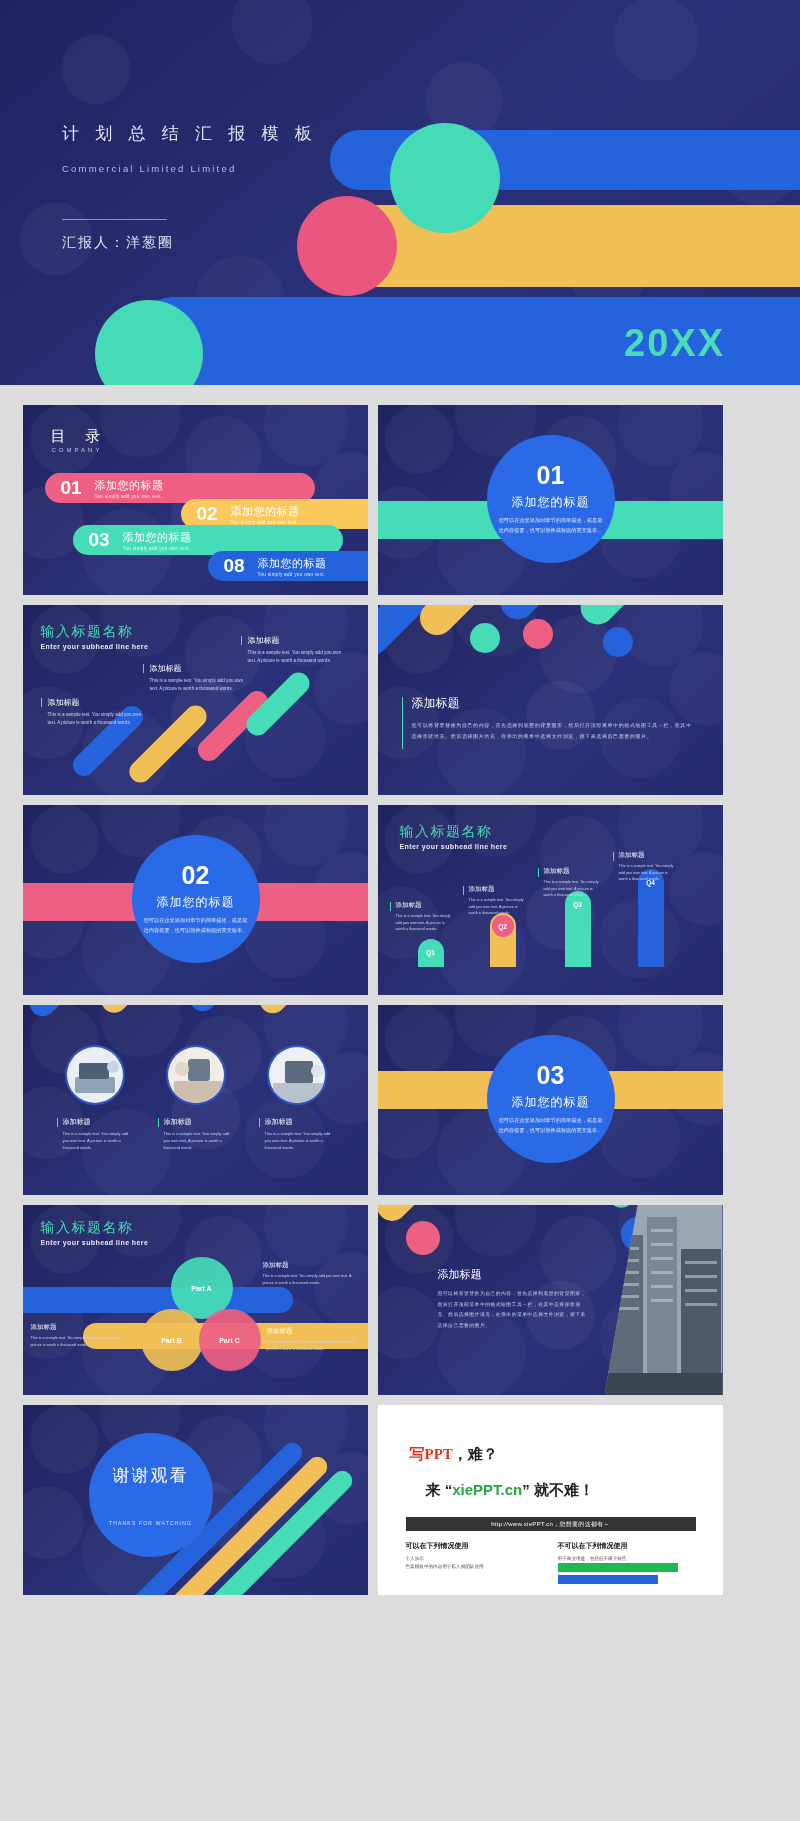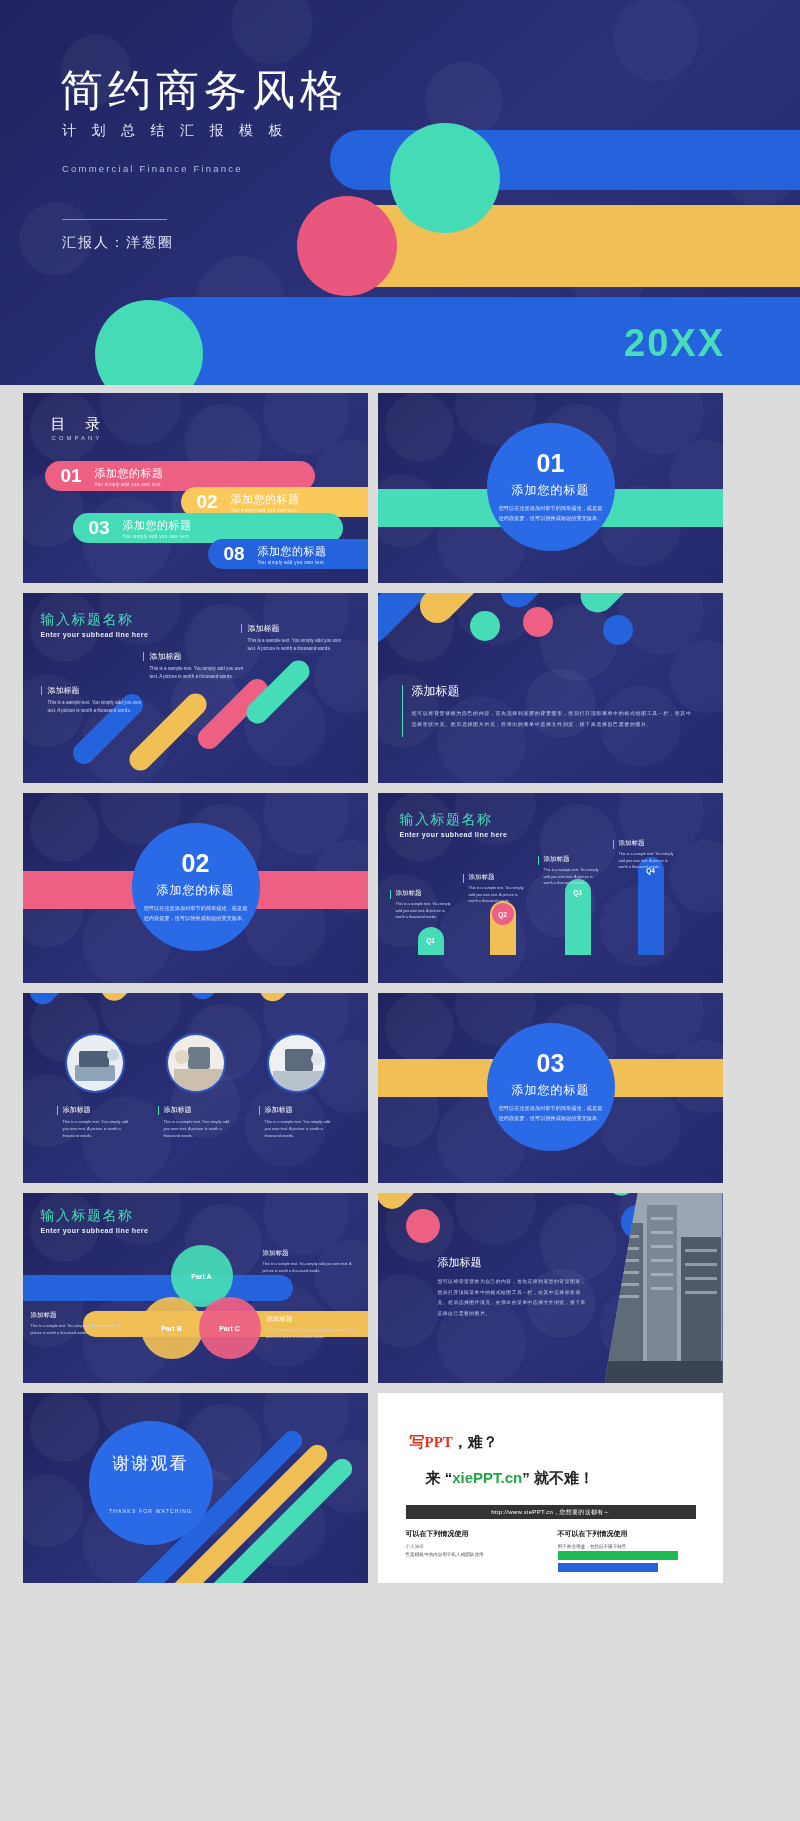--- a/index.html
+++ b/index.html
@@ -38,21 +38,21 @@
   
   #cover { width: 800px; height: 385px; }
   #cover .ttl {
     position: absolute; left: 60px; top: 62px;
     font-family: "Liberation Serif", serif;
     font-size: 43px; letter-spacing: 5px; color: #fff; font-weight: 400;
   }
   #cover .sub {
     position: absolute; left: 62px; top: 122px;
     font-family: "Liberation Serif", serif;
-    font-size: 14px; letter-spacing: 6px; color: #e4e6f5;
+    font-size: 17px; letter-spacing: 6px; color: #e4e6f5;
   }
   #cover .eng {
     position: absolute; left: 62px; top: 163px;
     font-size: 9.5px; letter-spacing: 2.2px; color: #b9bedf;
   }
   #cover .rule {
     position: absolute; left: 62px; top: 219px; width: 105px; height: 1px;
     background: #8e95c4;
   }
   #cover .rep {
@@ -66,21 +66,21 @@
   }
   .bar-blue-top { position:absolute; left:330px; top:130px; width:520px; height:60px; background:#2563dd; border-radius:30px 0 0 30px;}
   .bar-yellow   { position:absolute; left:300px; top:205px; width:550px; height:82px; background:#f0bf56; border-radius:41px 0 0 41px;}
   .bar-blue-bot { position:absolute; left:130px; top:297px; width:720px; height:88px; background:#2563dd; border-radius:44px 0 0 44px;}
   .c-green-1 { position:absolute; left:390px; top:123px; width:110px; height:110px; border-radius:50%; background:#45dbb6;}
   .c-pink-1  { position:absolute; left:297px; top:196px; width:100px; height:100px; border-radius:50%; background:#e9567e;}
   .c-green-2 { position:absolute; left:95px;  top:300px; width:108px; height:108px; border-radius:50%; background:#45dbb6;}
 
   
   .grid { display: grid; grid-template-columns: 345px 345px; gap: 10px 10px;
-          padding: 8px 55px 10px 0; justify-content: center; }
+          padding: 20px 55px 10px 0; justify-content: center; }
   .cell { width: 345px; height: 190px; position: relative; overflow: hidden; }
 
   
   .cat-h { position:absolute; left:28px; top:22px; font-family:"Liberation Serif",serif;
            font-size:15px; letter-spacing:8px; color:#fff; }
   .cat-h2{ position:absolute; left:29px; top:42px; font-size:6px; letter-spacing:3px; color:#c6caea;}
   .cat-row { position:absolute; height:30px; display:flex; align-items:center; }
   .cat-row .num { font-size:19px; font-weight:700; color:#fff; margin-left:16px; width:30px;}
   .cat-row .tx  { margin-left:4px; }
   .cat-row .t1  { font-family:"Liberation Serif",serif; font-size:11px; color:#fff; letter-spacing:.5px;}
@@ -159,23 +159,22 @@
   <div class="slide" id="cover">
     <div class="bg"></div>
     <div class="layer">
       <div class="bar-blue-top"></div>
       <div class="bar-yellow"></div>
       <div class="c-green-1"></div>
       <div class="c-pink-1"></div>
       <div class="bar-blue-bot"></div>
       <div class="c-green-2"></div>
     </div>
-    <div class="ttl">简约商务风格</div>
     <div class="sub">计 划 总 结 汇 报 模 板</div>
-    <div class="eng">Commercial Finance Finance</div>
+    <div class="eng">Commercial Limited Limited</div>
     <div class="rule"></div>
     <div class="rep">汇报人：洋葱圈</div>
     <div class="year">20XX</div>
   </div>
 
   <div class="grid">
 
     <div class="slide cell">
       <div class="bg"></div>
       <div class="cat-h">目 录</div>

